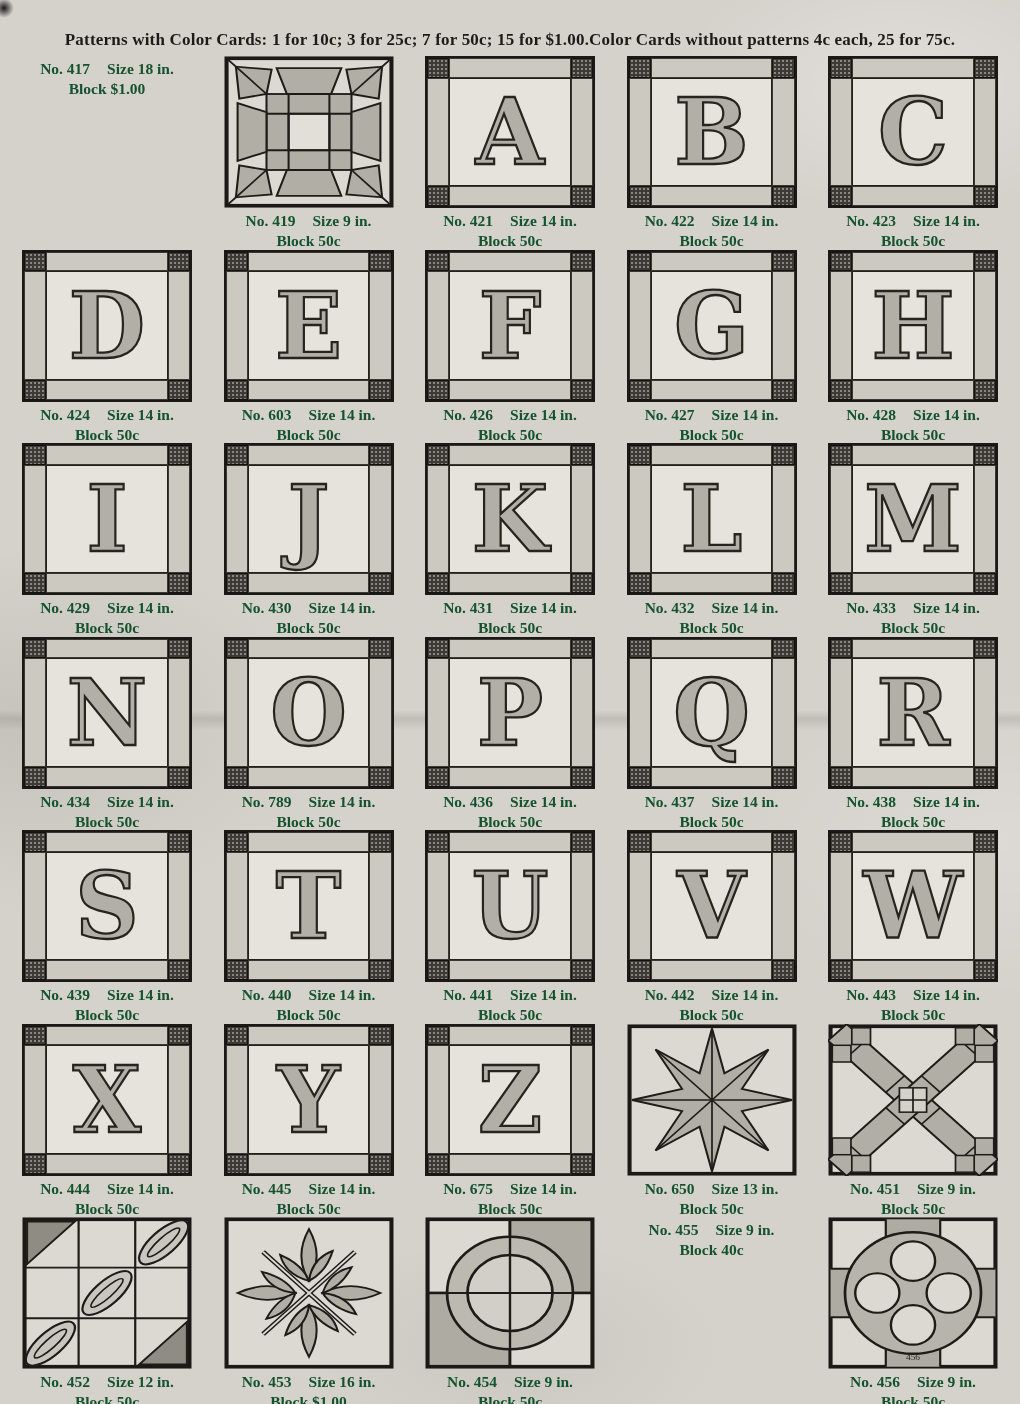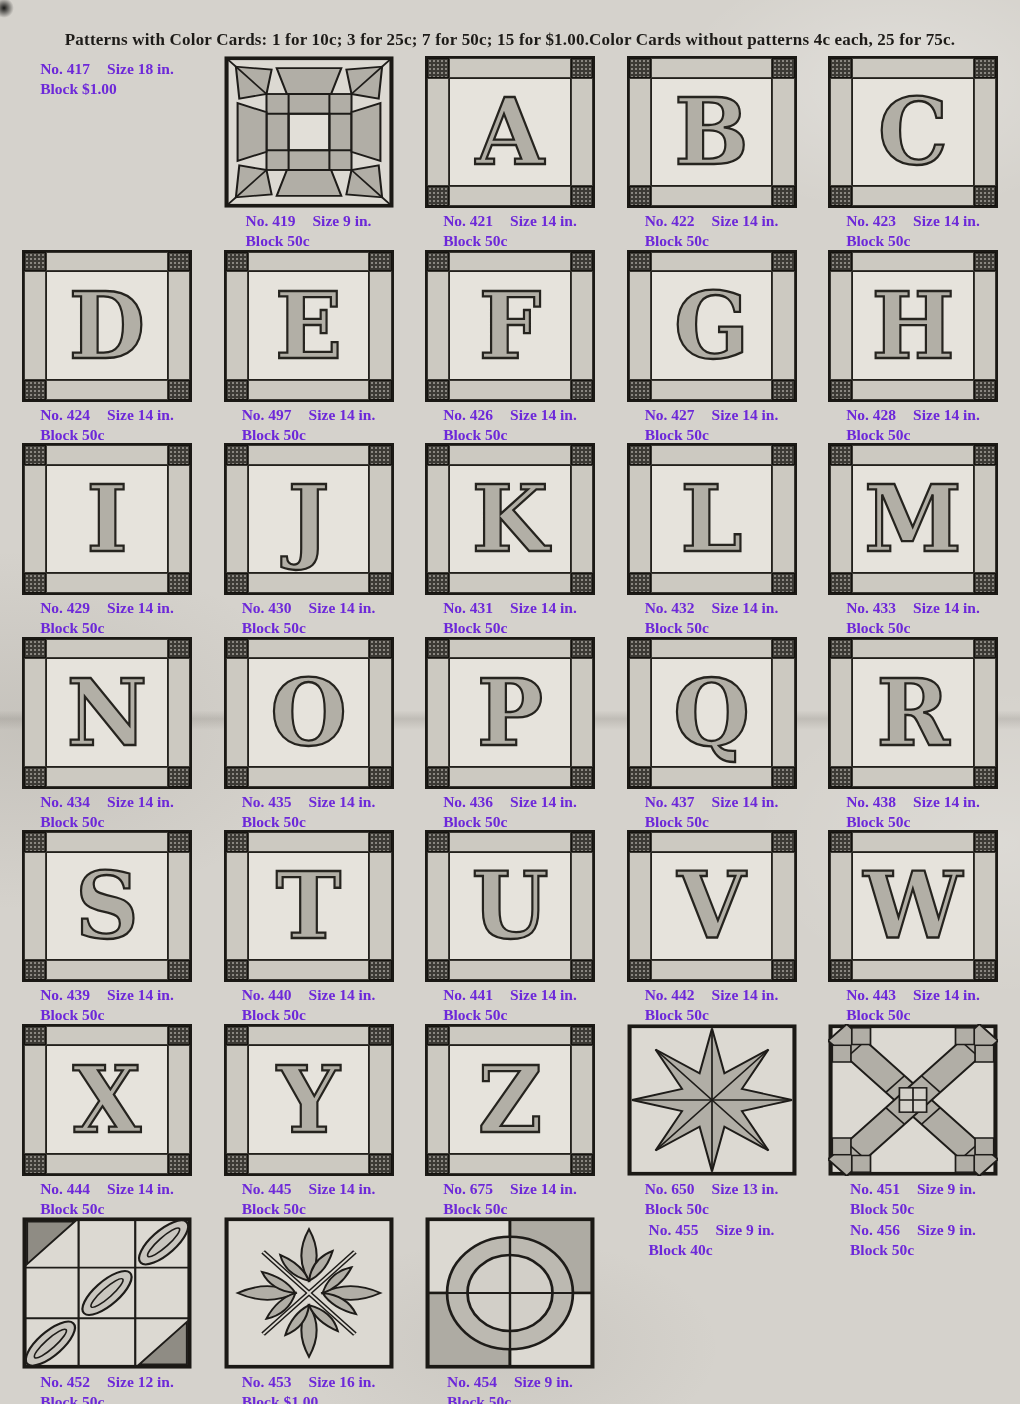--- a/index.html
+++ b/index.html
@@ -25,21 +25,21 @@
     margin-top:6px;
     display:grid;
     grid-template-columns:repeat(5,170px);
     justify-content:space-between;
     padding:0 22px;
     grid-auto-rows:193.5px;
   }
   .cell{display:flex;flex-direction:column;align-items:center;}
   .art{width:170px;height:152px;position:relative;flex:none;}
   .art svg{position:absolute;inset:0;width:100%;height:100%;display:block;}
-  .cap{margin-top:3px;font-weight:bold;color:#6d28d9;font-size:15.5px;line-height:20px;}
+  .cap{margin-top:3px;text-align:center;font-weight:bold;color:#14532d;font-size:15.5px;line-height:20px;}
   .cap-line1{display:flex;gap:17px;justify-content:center;white-space:nowrap;}
   .cap-line2{white-space:nowrap;}
 
   
   .letterblock{position:absolute;inset:0;background:#e4e1da;border:2px solid #1b1915;box-sizing:border-box;}
   .lb-corner{position:absolute;width:13.5%;height:13.5%;box-sizing:border-box;border:1px solid #15130f;
     background-color:#3c3a35;
     background-image:radial-gradient(rgba(201,198,190,.55) .8px, rgba(0,0,0,0) 1.3px);
     background-size:4px 4px;}
   .lb-corner.tl{left:0;top:0}.lb-corner.tr{right:0;top:0}.lb-corner.bl{left:0;bottom:0}.lb-corner.br{right:0;bottom:0}
@@ -216,21 +216,21 @@
     <i class="lb-strip bottom"></i>
     <i class="lb-strip left"></i>
     <i class="lb-strip right"></i>
     <div class="lb-inner">
       <span class="lb-glyph">E</span>
     </div>
   </div>
 </div>
     <div class="cap">
       <div class="cap-line1">
-        <span>No. 497</span>
+        <span>No. 603</span>
         <span>Size 14 in.</span>
       </div>
       <div class="cap-line2">Block 50c</div>
     </div>
   </div>
 
   <div class="cell">
     <div class="art">
   <div class="letterblock">
     <i class="lb-corner tl"></i>
@@ -466,21 +466,21 @@
     <i class="lb-strip bottom"></i>
     <i class="lb-strip left"></i>
     <i class="lb-strip right"></i>
     <div class="lb-inner">
       <span class="lb-glyph">O</span>
     </div>
   </div>
 </div>
     <div class="cap">
       <div class="cap-line1">
-        <span>No. 435</span>
+        <span>No. 789</span>
         <span>Size 14 in.</span>
       </div>
       <div class="cap-line2">Block 50c</div>
     </div>
   </div>
 
   <div class="cell">
     <div class="art">
   <div class="letterblock">
     <i class="lb-corner tl"></i>
@@ -906,20 +906,41 @@
     <div class="cap">
       <div class="cap-line1">
         <span>No. 455</span>
         <span>Size 9 in.</span>
       </div>
       <div class="cap-line2">Block 40c</div>
     </div>
   </div>
 
   <div class="cell">
+    <div class="art">
+  <svg viewBox="0 0 100 100" preserveAspectRatio="none">
+    <rect x="1.5" y="1.5" width="97" height="97" fill="#dcd9d2" stroke="#1b1915" stroke-width="2.4"></rect>
+    <rect x="1.5" y="34" width="97" height="32" fill="#aeaba3"></rect>
+    <rect x="34" y="1.5" width="32" height="97" fill="#aeaba3"></rect>
+    <g stroke="#1e1c19" stroke-width="1.3" fill="none">
+      <line x1="34" y1="1.5" x2="34" y2="98.5"></line>
+              <line x1="66" y1="1.5" x2="66" y2="98.5"></line>
+      <line x1="1.5" y1="34" x2="98.5" y2="34"></line>
+              <line x1="1.5" y1="66" x2="98.5" y2="66"></line>
+    </g>
+    <circle cx="50" cy="50" r="40" fill="#b7b4ac" stroke="#1e1c19" stroke-width="1.6"></circle>
+    <g fill="#dcd9d2" stroke="#1e1c19" stroke-width="1.4">
+      <circle cx="50" cy="29" r="13"></circle>
+              <circle cx="71" cy="50" r="13"></circle>
+      <circle cx="50" cy="71" r="13"></circle>
+              <circle cx="29" cy="50" r="13"></circle>
+    </g>
+    <text x="50" y="94" font-size="5.5" text-anchor="middle" fill="#1e1c19">456</text>
+  </svg>
+</div>
     <div class="cap">
       <div class="cap-line1">
         <span>No. 456</span>
         <span>Size 9 in.</span>
       </div>
       <div class="cap-line2">Block 50c</div>
     </div>
   </div>
 </div>
 </div>

